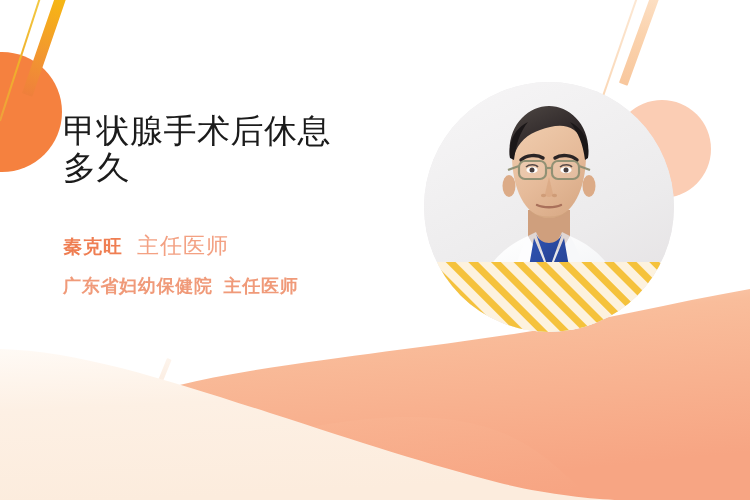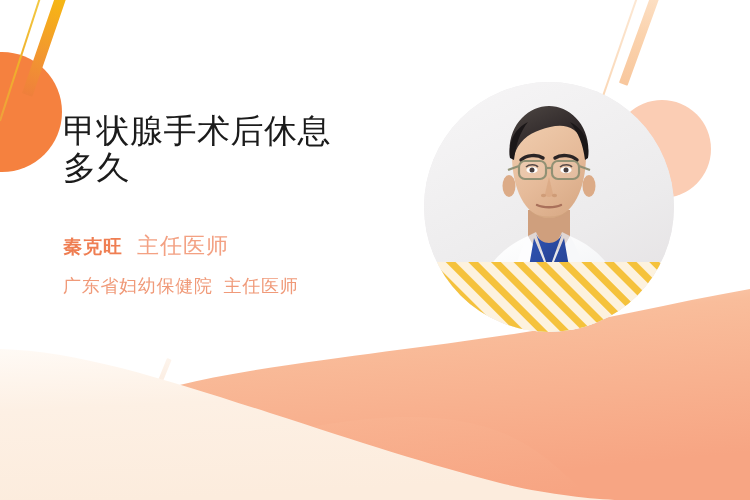--- a/index.html
+++ b/index.html
@@ -139,21 +139,21 @@
     text-align:right;
   }
   .affil-row {
     margin-top:13px;
     display:flex;
     align-items:baseline;
     gap:11px;
   }
   .hospital, .department {
     font-size:18px;
-    font-weight:400;
+    font-weight:700;
     color:#f09a79;
     letter-spacing:.7px;
   }
 </style>
 </head>
 <body>
 
 <div id="card">
 
   <div class="deco circle-left"></div>

